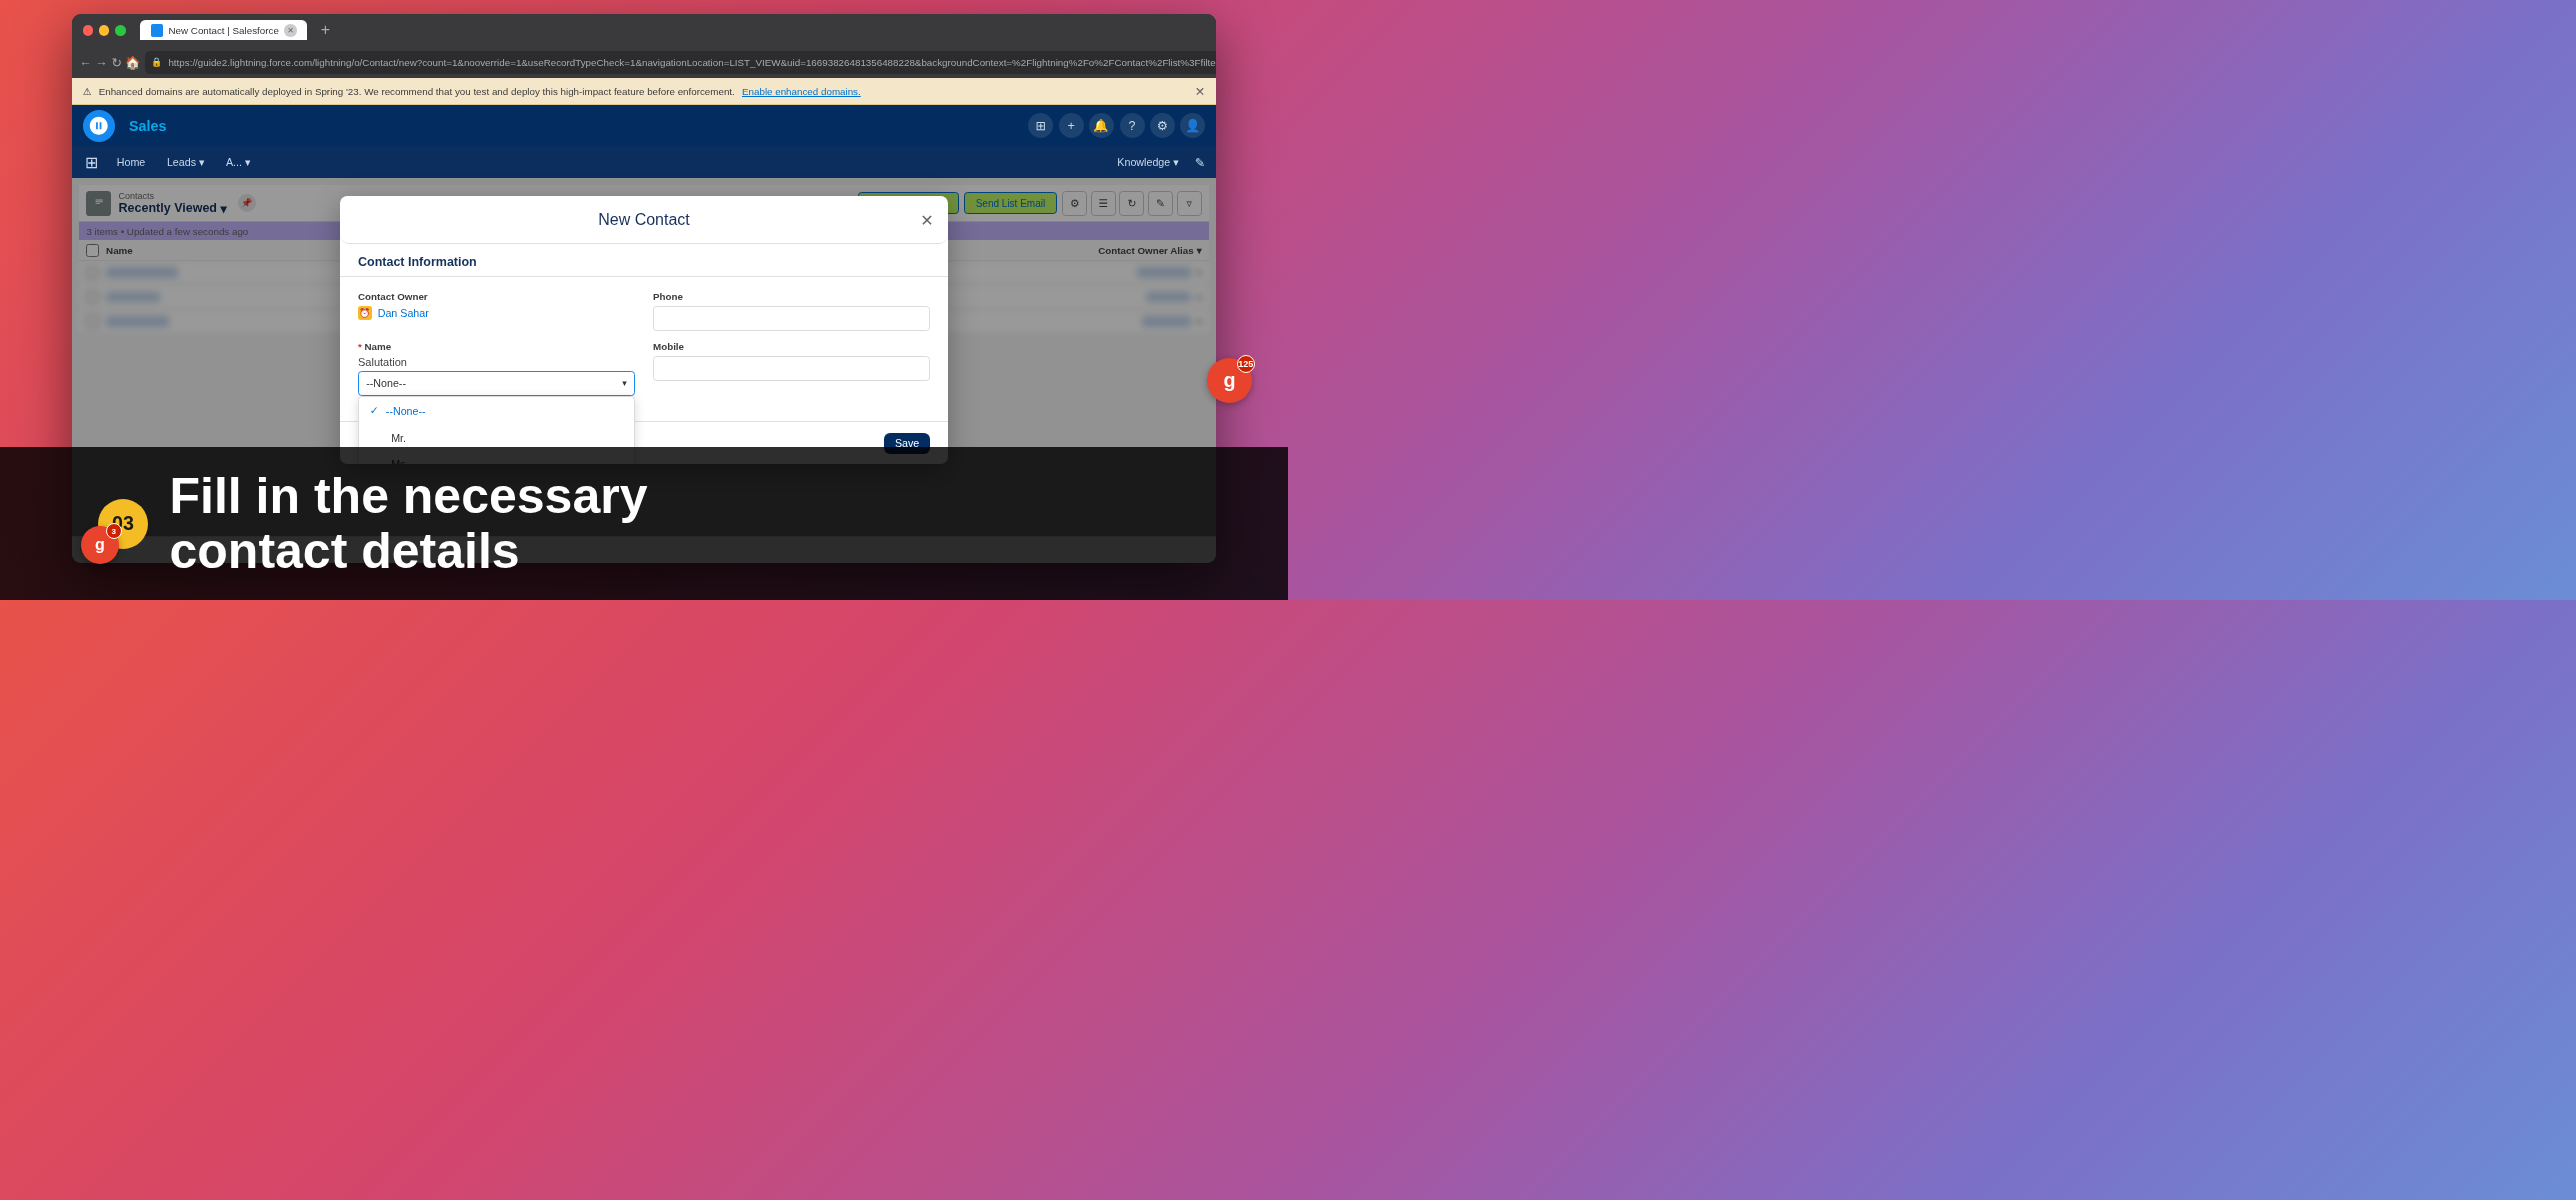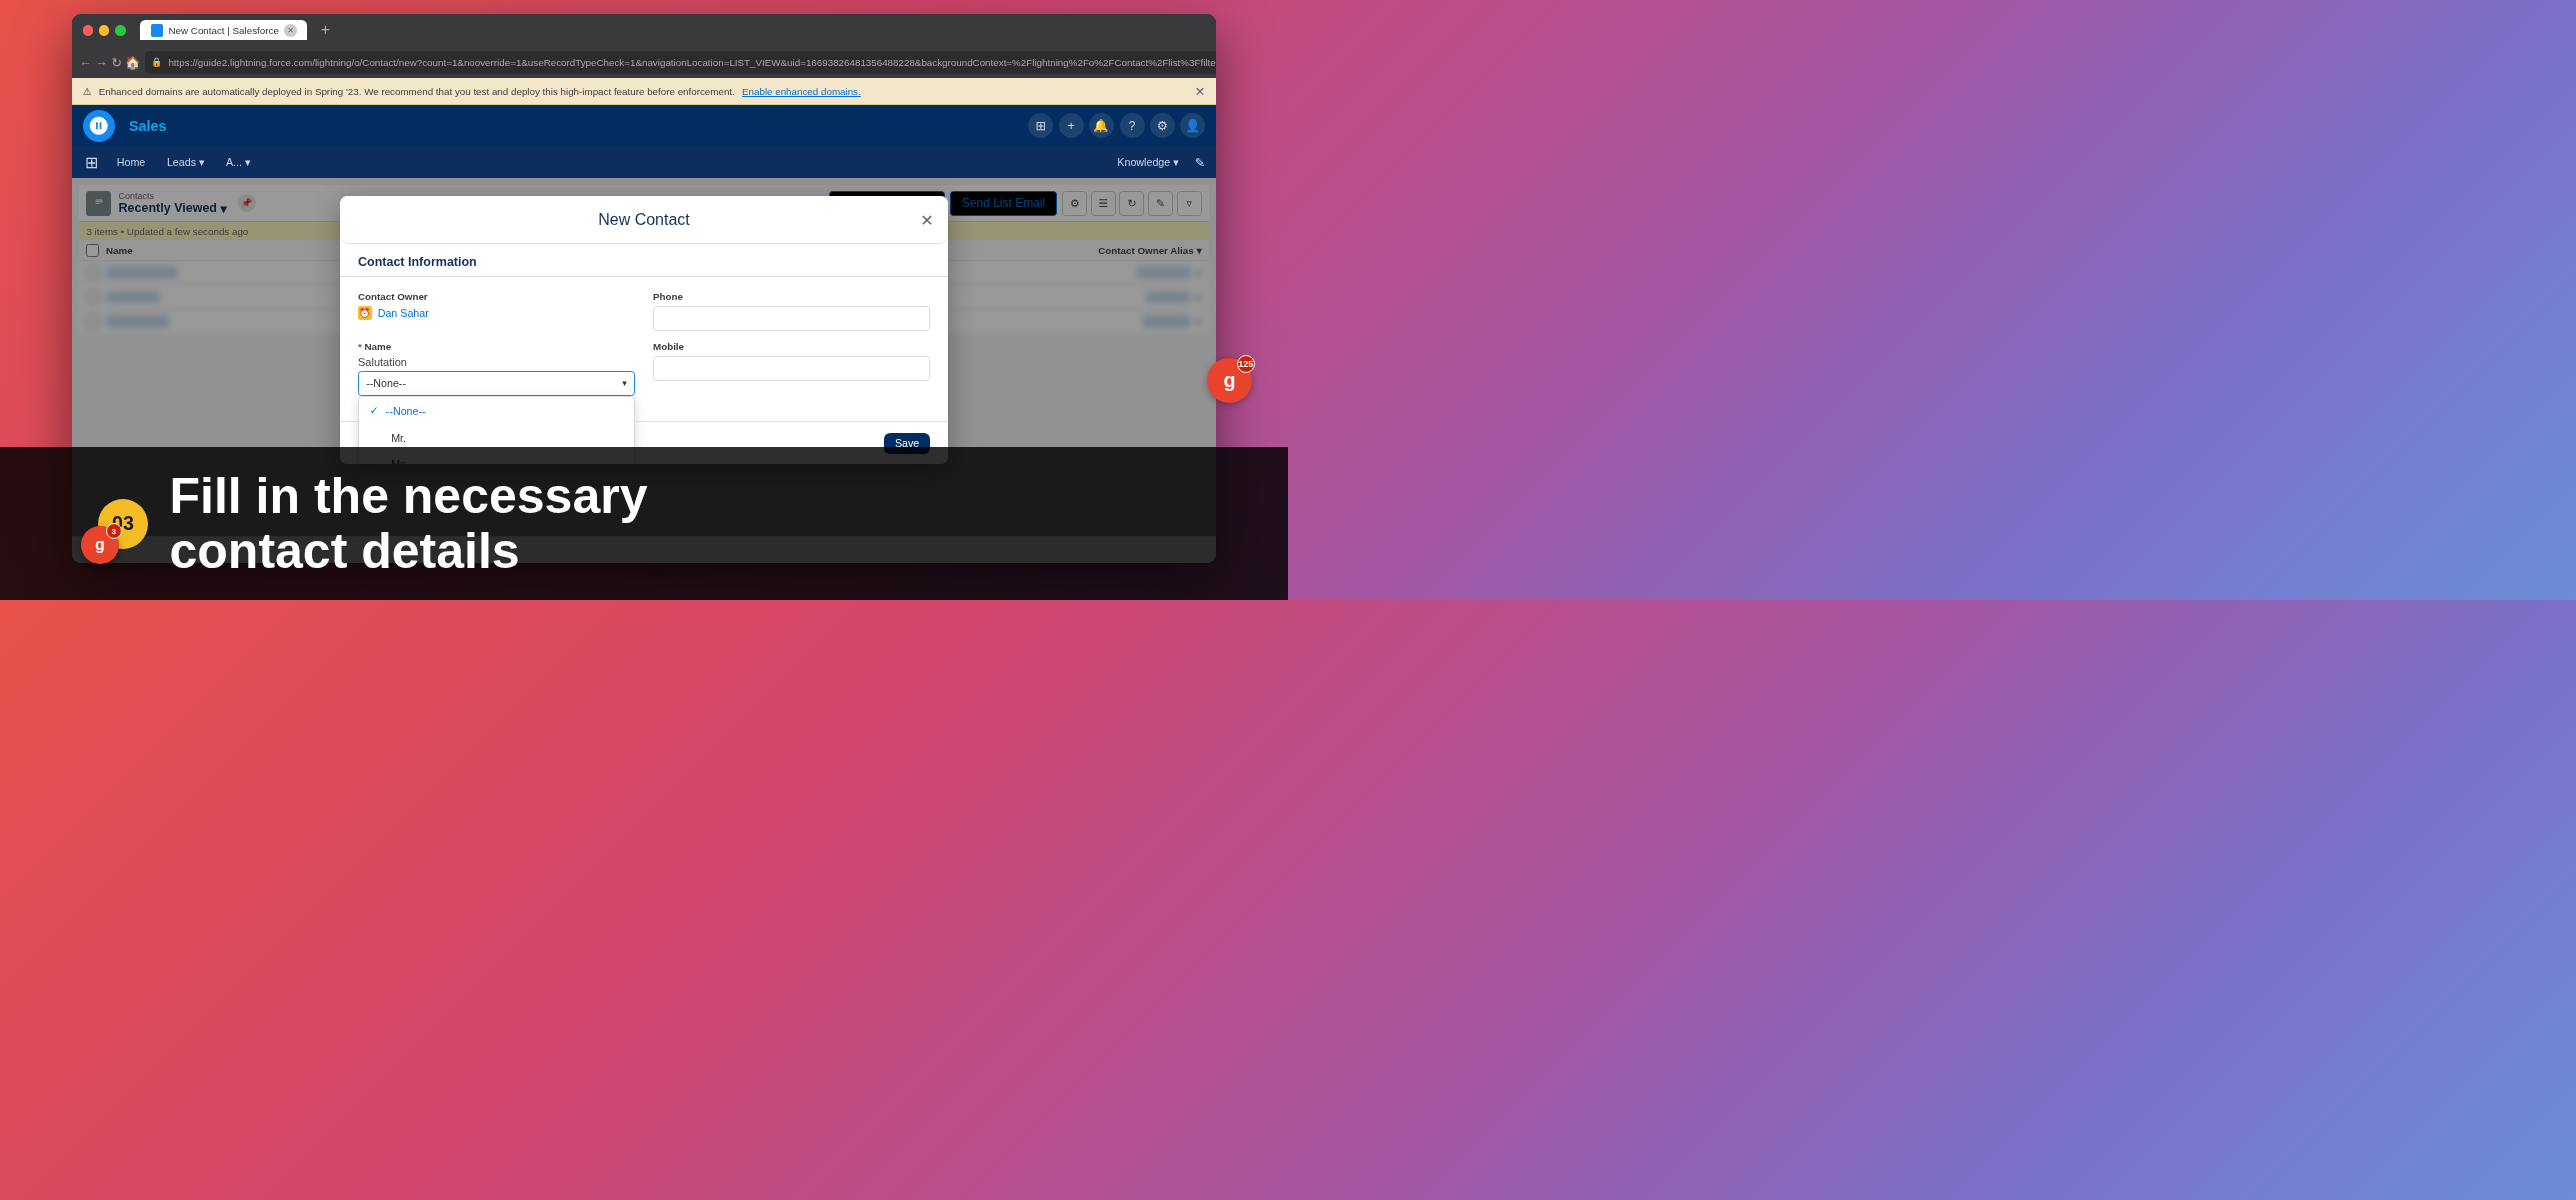--- a/index.html
+++ b/index.html
@@ -258,34 +258,34 @@
       background: #0070d2;
       color: white;
       border: none;
       padding: 4.5px 10.7px;
       border-radius: 3.6px;
       font-size: 10.7px;
       cursor: pointer;
     }
 
     .btn-secondary {
-      background: #000000;
+      background: #bef264;
       color: #0070d2;
       border: 0.9px solid #0070d2;
       padding: 4.5px 10.7px;
       border-radius: 3.6px;
-      font-size: 12px;
+      font-size: 10px;
       cursor: pointer;
     }
 
     .contacts-subheader {
       padding: 3.6px 7.2px;
       font-size: 9.8px;
       color: #666;
-      background: #fef9c3;
+      background: #c4b5fd;
     }
 
     .contacts-table-header {
       display: flex;
       align-items: center;
       padding: 3.6px 7.2px;
       background: #fafafa;
       border-bottom: 0.9px solid #ddd;
       font-size: 9.8px;
       font-weight: 600;

